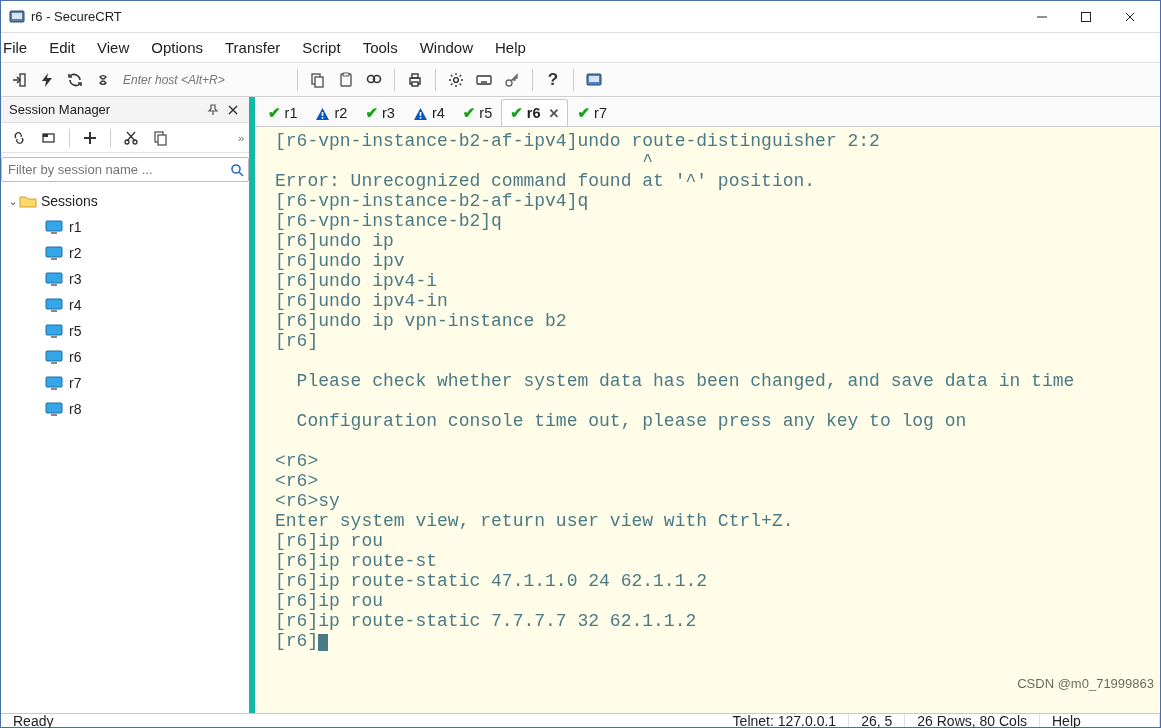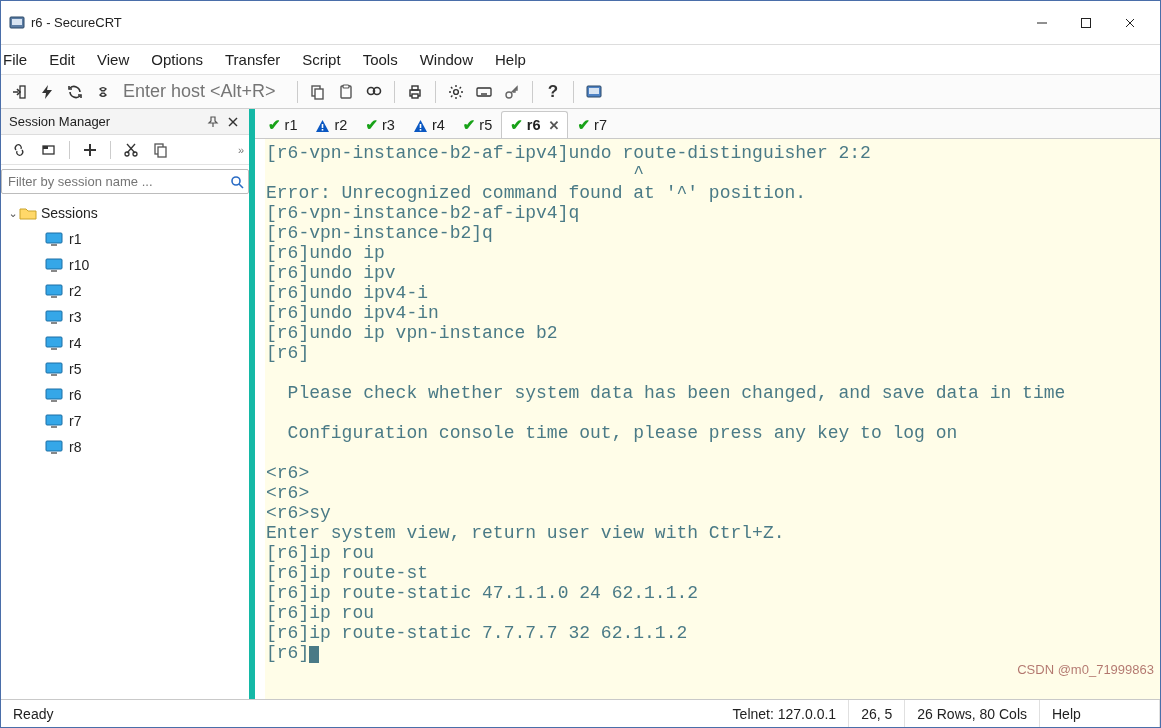--- a/index.html
+++ b/index.html
@@ -1,29 +1,29 @@
 <!DOCTYPE html>
 <html><head>
 <meta charset="utf-8">
 <style>
   html,body{margin:0;padding:0;font-family:"Segoe UI",Tahoma,sans-serif;font-size:13px;color:#222;background:#fff;height:100%;}
   *{box-sizing:border-box;}
   .window{width:1161px;height:728px;border:1px solid #4a6ea9;display:flex;flex-direction:column;position:relative;background:#fff;}
-  .titlebar{height:44px;display:flex;align-items:center;padding:0 8px;border-bottom:1px solid #ddd;background:#fff;text-align:center;}
+  .titlebar{height:32px;display:flex;align-items:center;padding:0 8px;border-bottom:1px solid #ddd;background:#fff;text-align:center;}
   .titlebar .appicon{width:16px;height:16px;margin-right:6px;}
   .titlebar .title{flex:0 0 auto;font-size:13px;}
   .titlebar .spacer{flex:1;}
   .winbtn{width:44px;height:28px;display:flex;align-items:center;justify-content:center;font-size:14px;}
   .menubar{height:30px;display:flex;align-items:center;padding:0 0;gap:18px;border-bottom:1px solid #e3e3e3;background:#fff;font-size:15px;}
   .menubar span{padding:4px 2px;}
   .toolbar{height:34px;display:flex;align-items:center;padding:0 6px;gap:4px;border-bottom:1px solid #d0d0d0;background:#fbfbfb;}
   .toolbar .sep{width:1px;height:22px;background:#ccc;margin:0 4px;}
   .tbtn{width:24px;height:24px;display:flex;align-items:center;justify-content:center;color:#444;}
   .tbtn svg{width:18px;height:18px;}
-  .hostinput{border:none;background:transparent;font-size:18px;color:#0f172a;width:170px;outline:none;padding:2px 4px;}
+  .hostinput{border:none;background:transparent;font-size:12px;color:#0f172a;width:170px;outline:none;padding:2px 4px;font-style:italic;}
   .body{flex:1;display:flex;min-height:0;}
   .sidebar{width:254px;border-right:6px solid #14b8a6;display:flex;flex-direction:column;background:#fff;}
   .sb-head{height:26px;display:flex;align-items:center;padding:0 8px;background:#f4f4f4;border-bottom:1px solid #ddd;font-size:13px;}
   .sb-head .spacer{flex:1;}
   .sb-head .pin,.sb-head .close{width:16px;height:16px;display:flex;align-items:center;justify-content:center;color:#555;margin-left:4px;}
   .sb-tools{height:30px;display:flex;align-items:center;padding:0 6px;gap:6px;border-bottom:1px solid #e3e3e3;}
   .sb-tools .sep{width:1px;height:18px;background:#ccc;margin:0 2px;}
   .sb-filter{display:flex;align-items:center;border:1px solid #bcbcbc;margin:4px 0;border-radius:2px;}
   .sb-filter input{flex:1;border:none;outline:none;font-size:13px;padding:4px 6px;color:#777;background:transparent;}
   .sb-filter .mag{width:22px;height:22px;display:flex;align-items:center;justify-content:center;color:#2a6cc5;}
@@ -35,27 +35,27 @@
   .tree-row .folder{width:18px;height:14px;margin-right:4px;}
   .tree-row .mon{width:18px;height:14px;margin-right:6px;}
   .main{flex:1;display:flex;flex-direction:column;min-width:0;}
   .tabs{height:30px;display:flex;align-items:flex-end;border-bottom:1px solid #c9c9c9;background:#fafafa;padding-left:4px;}
   .tab{display:flex;align-items:center;padding:4px 8px;gap:4px;border:1px solid transparent;border-bottom:none;font-size:14.5px;}
   .tab.active{background:#fff;border-color:#c9c9c9;border-top-left-radius:3px;border-top-right-radius:3px;font-weight:600;}
   .tab .chk{color:#18a218;font-weight:bold;font-size:15px;}
   .tab .warn{color:#0a57c2;font-weight:bold;font-size:15px;}
   .tab .warn svg{vertical-align:middle;}
   .tab .x{color:#555;margin-left:4px;font-size:13px;}
-  .term{flex:1;background:#fffde8;overflow:hidden;padding:4px 2px 4px 1px;position:relative;margin-left:10px;}
+  .term{flex:1;background:#fffde8;overflow:hidden;padding:4px 2px 4px 20px;position:relative;}
   .term pre{margin:0;font-family:Consolas,"Courier New",monospace;font-size:18px;line-height:20px;color:#4a7a86;white-space:pre;}
   .cursor-block{display:inline-block;width:10px;height:17px;background:#4a7a86;vertical-align:text-bottom;}
-  .statusbar{height:28px;border-top:1px solid #c9c9c9;display:flex;align-items:flex-end;font-size:14px;background:#fff;}
+  .statusbar{height:14px;border-top:1px solid #c9c9c9;display:flex;align-items:flex-end;font-size:14px;background:#fff;}
   .statusbar .cell{padding:0 12px;border-right:1px solid #e0e0e0;height:100%;display:flex;align-items:center;}
   .statusbar .grow{flex:1;}
-  .watermark{position:absolute;right:6px;bottom:22px;font-size:13px;color:#7f1d1d;opacity:.6;font-family:sans-serif;}
+  .watermark{position:absolute;right:6px;bottom:22px;font-size:13px;color:#000000;opacity:.6;font-family:sans-serif;}
   .chevrons{color:#777;font-size:11px;letter-spacing:-1px;}
 </style>
 </head>
 <body>
 
 <div class="window">
 
   <div class="titlebar">
     <svg class="appicon" viewBox="0 0 16 16">
         <rect x="1" y="2" width="14" height="11" rx="1" fill="#5b7ca3" stroke="#2b4868"></rect>
@@ -251,27 +251,20 @@
               <path d="M1 3h6l2 2h8v8H1z" fill="#ffd869" stroke="#caa32a"></path>
             </svg>
             <span>Sessions</span>
           </div>
           <div class="tree-row child">
             <svg class="mon" viewBox="0 0 18 14">
               <rect x="1" y="1" width="16" height="10" rx="1" fill="#35a7e8" stroke="#1d6fa5"></rect>
               <rect x="6" y="12" width="6" height="2" fill="#888"></rect>
             </svg>
             <span>r1</span>
-          </div>
-          <div class="tree-row child">
-            <svg class="mon" viewBox="0 0 18 14">
-              <rect x="1" y="1" width="16" height="10" rx="1" fill="#35a7e8" stroke="#1d6fa5"></rect>
-              <rect x="6" y="12" width="6" height="2" fill="#888"></rect>
-            </svg>
-            <span>r10</span>
           </div>
           <div class="tree-row child">
             <svg class="mon" viewBox="0 0 18 14">
               <rect x="1" y="1" width="16" height="10" rx="1" fill="#35a7e8" stroke="#1d6fa5"></rect>
               <rect x="6" y="12" width="6" height="2" fill="#888"></rect>
             </svg>
             <span>r2</span>
           </div>
           <div class="tree-row child">
             <svg class="mon" viewBox="0 0 18 14">

